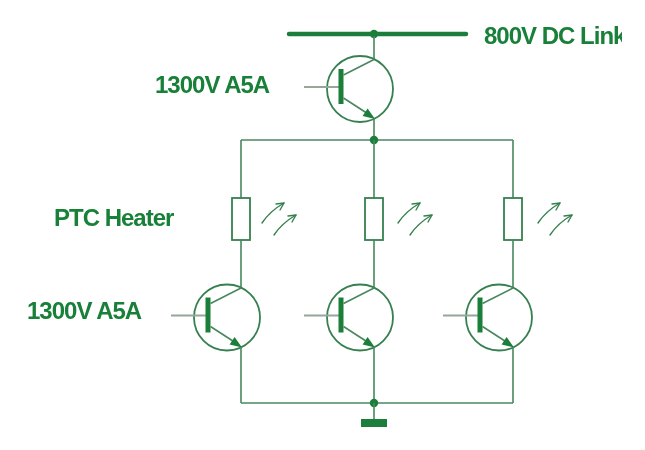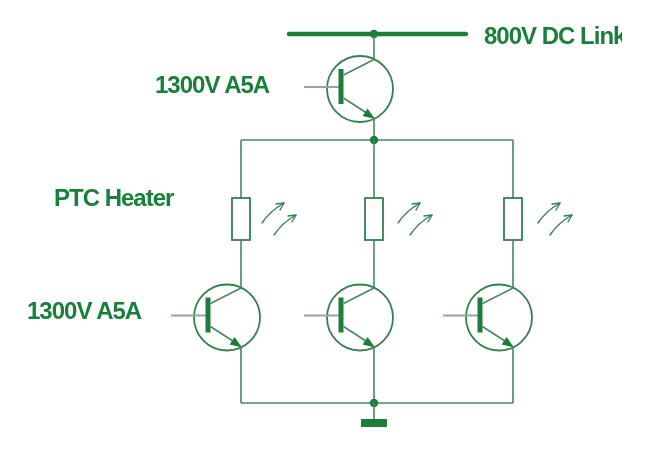--- a/index.html
+++ b/index.html
@@ -25,21 +25,21 @@
     position: absolute;
     color: var(--text);
     font-weight: bold;
     font-size: 24px;
     line-height: 24px;
     letter-spacing: -1px;
     white-space: nowrap;
   }
   .lbl-dc      { left: 484px; top: 24px; }
   .lbl-top-tr  { left: 155px; top: 73px; }
-  .lbl-ptc     { left: 54px;  top: 186px; }
+  .lbl-ptc     { left: 54px;  top: 206px; }
   .lbl-bot-tr  { left: 27px;  top: 299px; }
 </style>
 </head>
 <body>
 
 <div class="canvas">
 
   <svg width="645" height="450" viewBox="0 0 645 450">
 
     <g>

